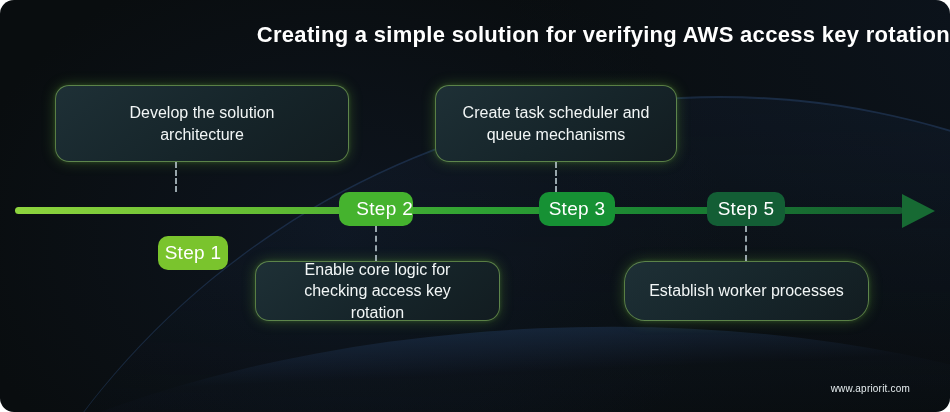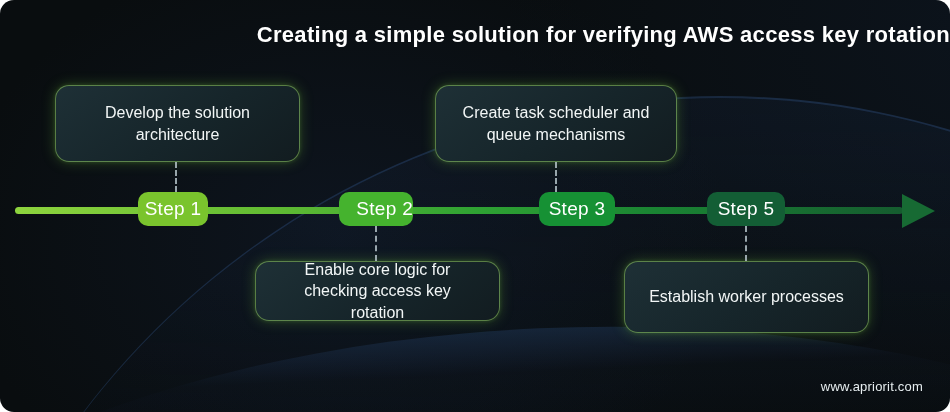--- a/index.html
+++ b/index.html
@@ -62,24 +62,24 @@
     justify-content: center;
     text-align: center;
     color: #f2f6f6;
     font-size: 16px;
     line-height: 1.32;
     border-radius: 14px;
     background: linear-gradient(145deg, #1e3036 0%, #16252a 55%, #121c20 100%);
     border: 1px solid rgba(148, 205, 96, 0.55);
     box-shadow: 0 0 14px rgba(118, 198, 64, 0.28), 0 0 4px rgba(118, 198, 64, 0.20);
   }
-  .box-1 { left: 55px;  top: 85px;  width: 245px; height: 77px; padding: 6px 40px; }
+  .box-1 { left: 55px;  top: 85px;  width: 294px; height: 77px; padding: 6px 40px; }
   .box-2 { left: 435px; top: 85px;  width: 242px; height: 77px; padding: 6px 18px; }
   .box-3 { left: 255px; top: 261px; width: 245px; height: 60px; padding: 6px 26px; }
-  .box-4 { left: 624px; top: 261px; width: 245px; height: 72px; padding: 6px 14px; }
+  .box-4 { left: 624px; top: 261px; width: 245px; height: 60px; padding: 6px 14px; border-radius: 21px; }
   .connector {
     position: absolute;
     width: 0;
     border-left: 2px dashed rgba(178, 192, 198, 0.85);
   }
   .conn-1 { left: 175px; top: 162px; height: 30px; }
   .conn-2 { left: 375px; top: 226px; height: 35px; }
   .conn-3 { left: 555px; top: 162px; height: 30px; }
   .conn-4 { left: 745px; top: 226px; height: 35px; }
   .timeline-line {
@@ -107,30 +107,30 @@
     height: 34px;
     display: flex;
     align-items: center;
     justify-content: center;
     border-radius: 10px;
     color: #ffffff;
     font-size: 19px;
     font-weight: 500;
     letter-spacing: 0.3px;
   }
-  .badge-1 { left: 138px; width: 70px; }
+  .badge-1 { left: 158px; width: 70px; margin-top: 44px; }
   .badge-2 { left: 339px; width: 74px; justify-content: flex-end; }
   .badge-3 { left: 539px; width: 76px; }
   .badge-4 { left: 707px; width: 78px; }
   .footer {
     position: absolute;
-    right: 27px;
+    right: 40px;
     bottom: 18px;
     color: #e6edef;
-    font-size: 13px;
+    font-size: 10px;
     letter-spacing: 0.2px;
   }
 </style>
 </head>
 <body>
 
 <div class="card">
 
   <div class="bg-arc"></div>
   <div class="bg-swoosh"></div>

